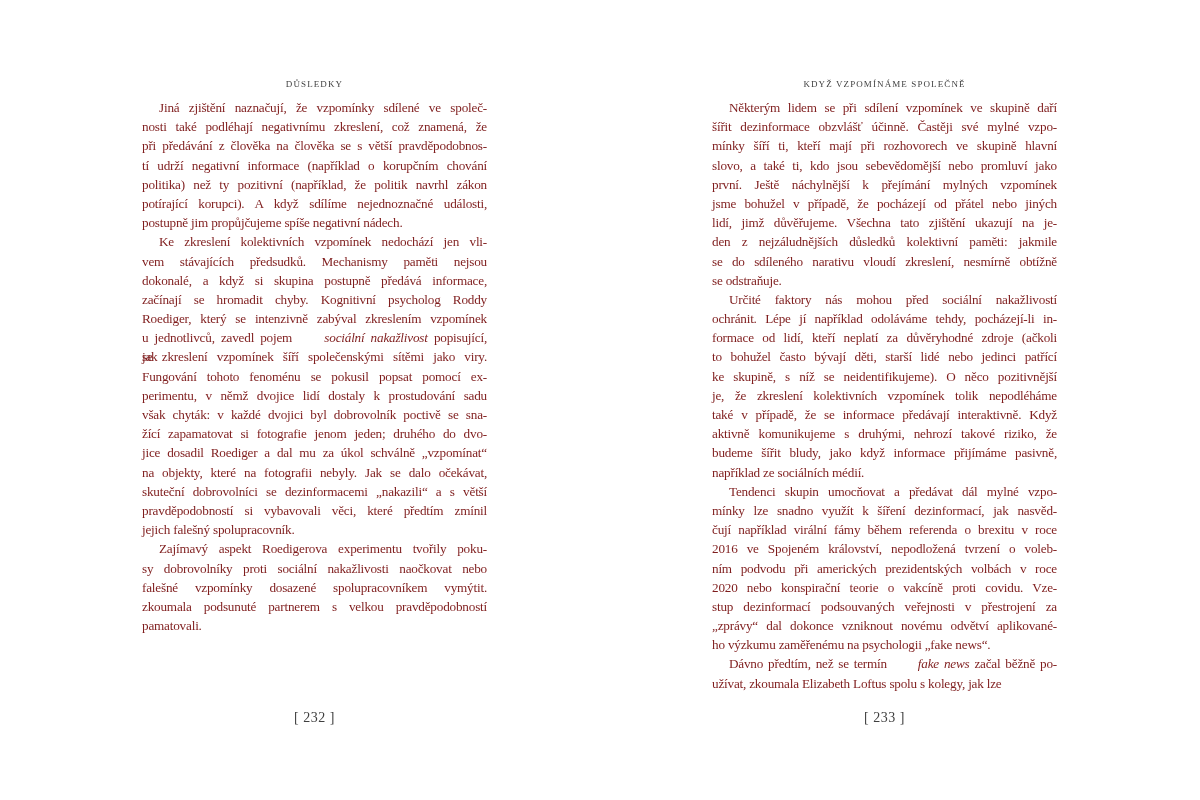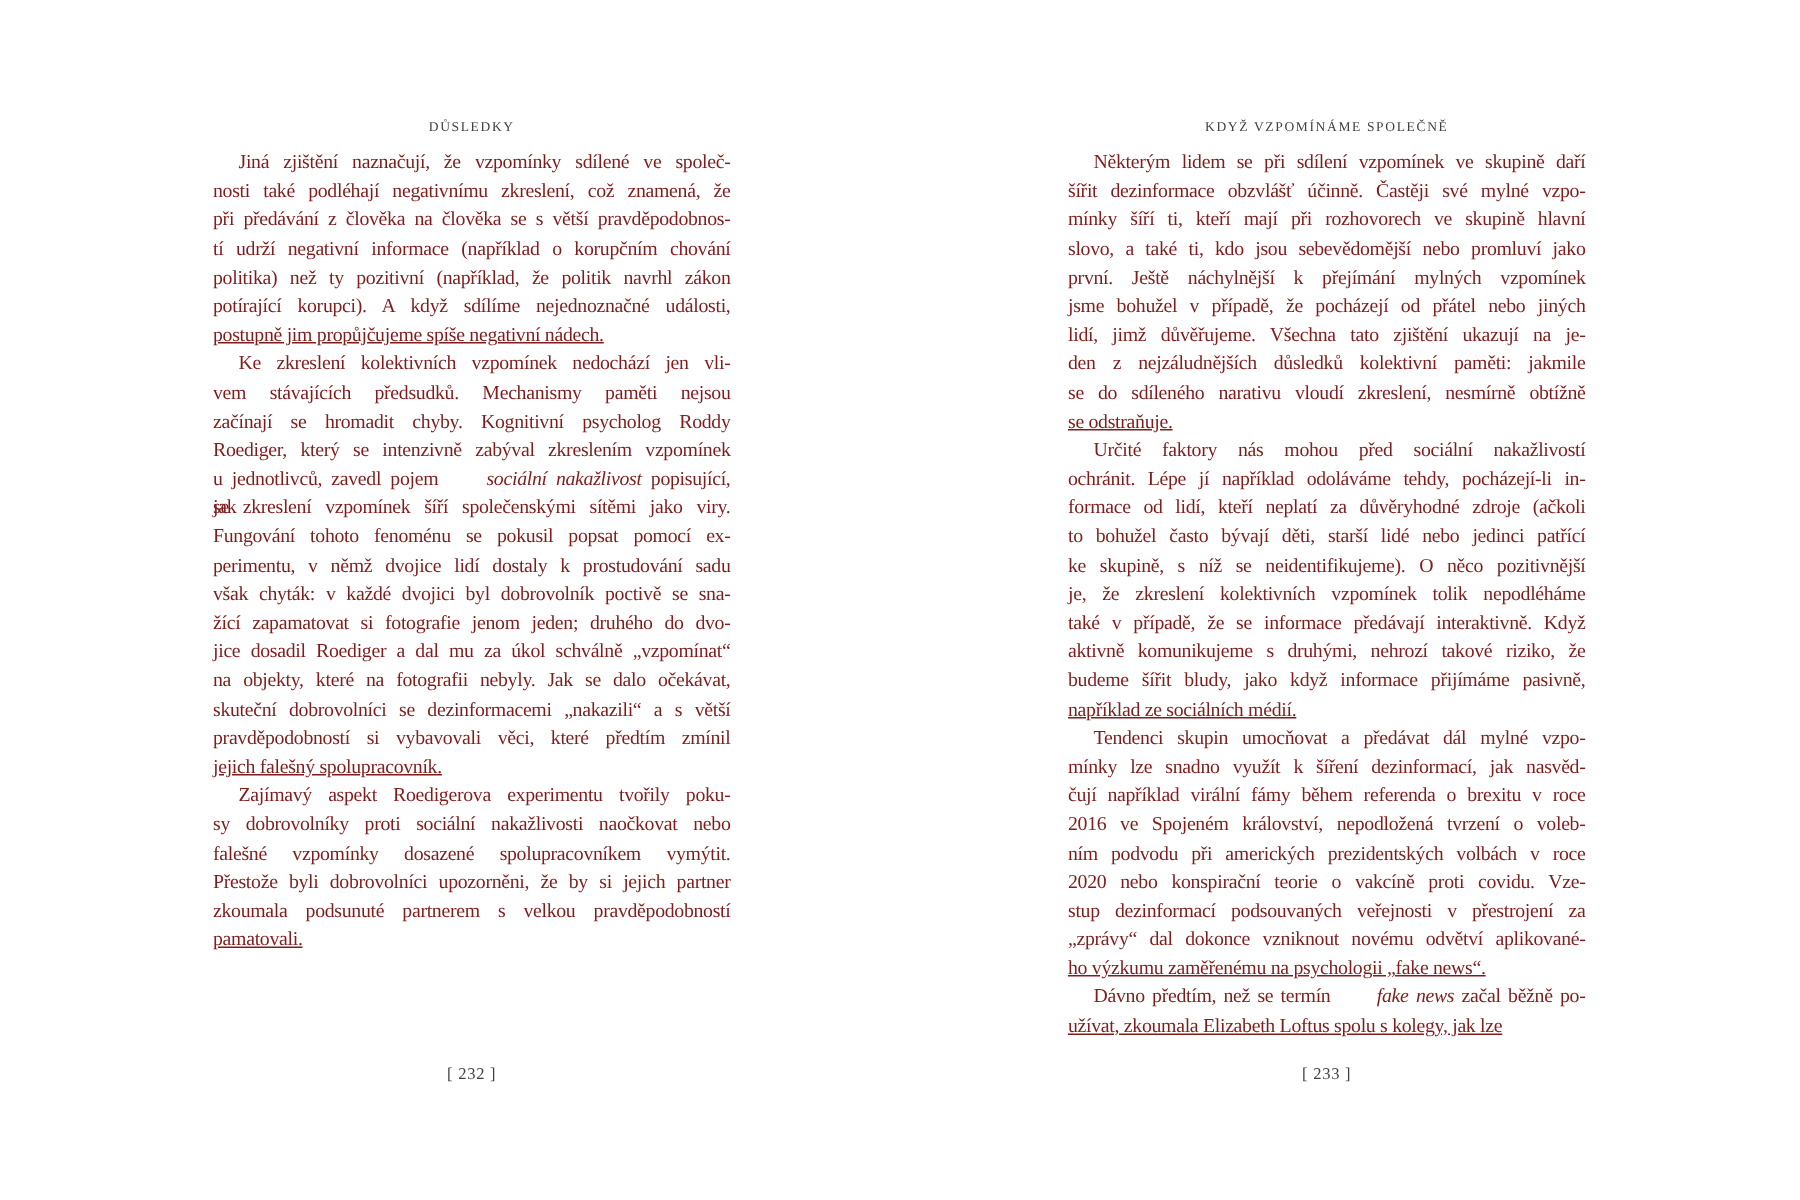--- a/index.html
+++ b/index.html
@@ -22,26 +22,26 @@
     color:#7f1d1d;font-size:13.2px;line-height:19.2px;
     letter-spacing:-0.2px;
   }
   .para{margin:0;padding:0;}
   .line{
     height:19.2px;
     text-align:justify;
     text-align-last:justify;
     -moz-text-align-last:justify;
   }
-  .line.pend{text-align-last:left;text-decoration:underline;-moz-text-align-last:left;}
+  .line.pend{text-align-last:left;-moz-text-align-last:left;}
   .line.pfirst{text-indent:17px;}
   .line i{font-style:italic;margin-left:26px;}
   .folio{
     position:absolute;top:710px;left:0;width:100%;
-    text-align:center;font-size:11px;color:#3f3f3f;letter-spacing:0.5px;
+    text-align:center;font-size:14px;color:#3f3f3f;letter-spacing:0.5px;
     white-space:pre;
   }
 </style>
 </head>
 <body>
 
 <div class="spread">
 
   <section class="page left">
     <div class="running-head">DŮSLEDKY</div>
@@ -51,39 +51,39 @@
           <div class="line"><span>nosti také podléhají negativnímu zkreslení, což znamená, že</span></div>
           <div class="line"><span>při předávání z člověka na člověka se s větší pravděpodobnos-</span></div>
           <div class="line"><span>tí udrží negativní informace (například o korupčním chování</span></div>
           <div class="line"><span>politika) než ty pozitivní (například, že politik navrhl zákon</span></div>
           <div class="line"><span>potírající korupci). A když sdílíme nejednoznačné události,</span></div>
           <div class="line pend"><span>postupně jim propůjčujeme spíše negativní nádech.</span></div>
         </div>
         <div class="para">
           <div class="line pfirst"><span>Ke zkreslení kolektivních vzpomínek nedochází jen vli-</span></div>
           <div class="line"><span>vem stávajících předsudků. Mechanismy paměti nejsou</span></div>
+          <div class="line"><span>dokonalé, a když si skupina postupně předává informace,</span></div>
           <div class="line"><span>začínají se hromadit chyby. Kognitivní psycholog Roddy</span></div>
           <div class="line"><span>Roediger, který se intenzivně zabýval zkreslením vzpomínek</span></div>
           <div class="line"><span>u jednotlivců, zavedl pojem </span><i>sociální nakažlivost</i><span> popisující, jak</span></div>
           <div class="line"><span>se zkreslení vzpomínek šíří společenskými sítěmi jako viry.</span></div>
           <div class="line"><span>Fungování tohoto fenoménu se pokusil popsat pomocí ex-</span></div>
           <div class="line"><span>perimentu, v němž dvojice lidí dostaly k prostudování sadu</span></div>
           <div class="line"><span>však chyták: v každé dvojici byl dobrovolník poctivě se sna-</span></div>
           <div class="line"><span>žící zapamatovat si fotografie jenom jeden; druhého do dvo-</span></div>
           <div class="line"><span>jice dosadil Roediger a dal mu za úkol schválně „vzpomínat“</span></div>
           <div class="line"><span>na objekty, které na fotografii nebyly. Jak se dalo očekávat,</span></div>
           <div class="line"><span>skuteční dobrovolníci se dezinformacemi „nakazili“ a s větší</span></div>
           <div class="line"><span>pravděpodobností si vybavovali věci, které předtím zmínil</span></div>
           <div class="line pend"><span>jejich falešný spolupracovník.</span></div>
         </div>
         <div class="para">
           <div class="line pfirst"><span>Zajímavý aspekt Roedigerova experimentu tvořily poku-</span></div>
           <div class="line"><span>sy dobrovolníky proti sociální nakažlivosti naočkovat nebo</span></div>
           <div class="line"><span>falešné vzpomínky dosazené spolupracovníkem vymýtit.</span></div>
-          <div class="line"><span>Přestože byli dobrovolníci upozorněni, že by si jejich partner</span></div>
           <div class="line"><span>zkoumala podsunuté partnerem s velkou pravděpodobností</span></div>
           <div class="line pend"><span>pamatovali.</span></div>
         </div>
       </div>
     <div class="folio">[ 232 ]</div>
   </section>
 
   <section class="page right">
     <div class="running-head">KDYŽ VZPOMÍNÁME SPOLEČNĚ</div>
     <div class="column">

